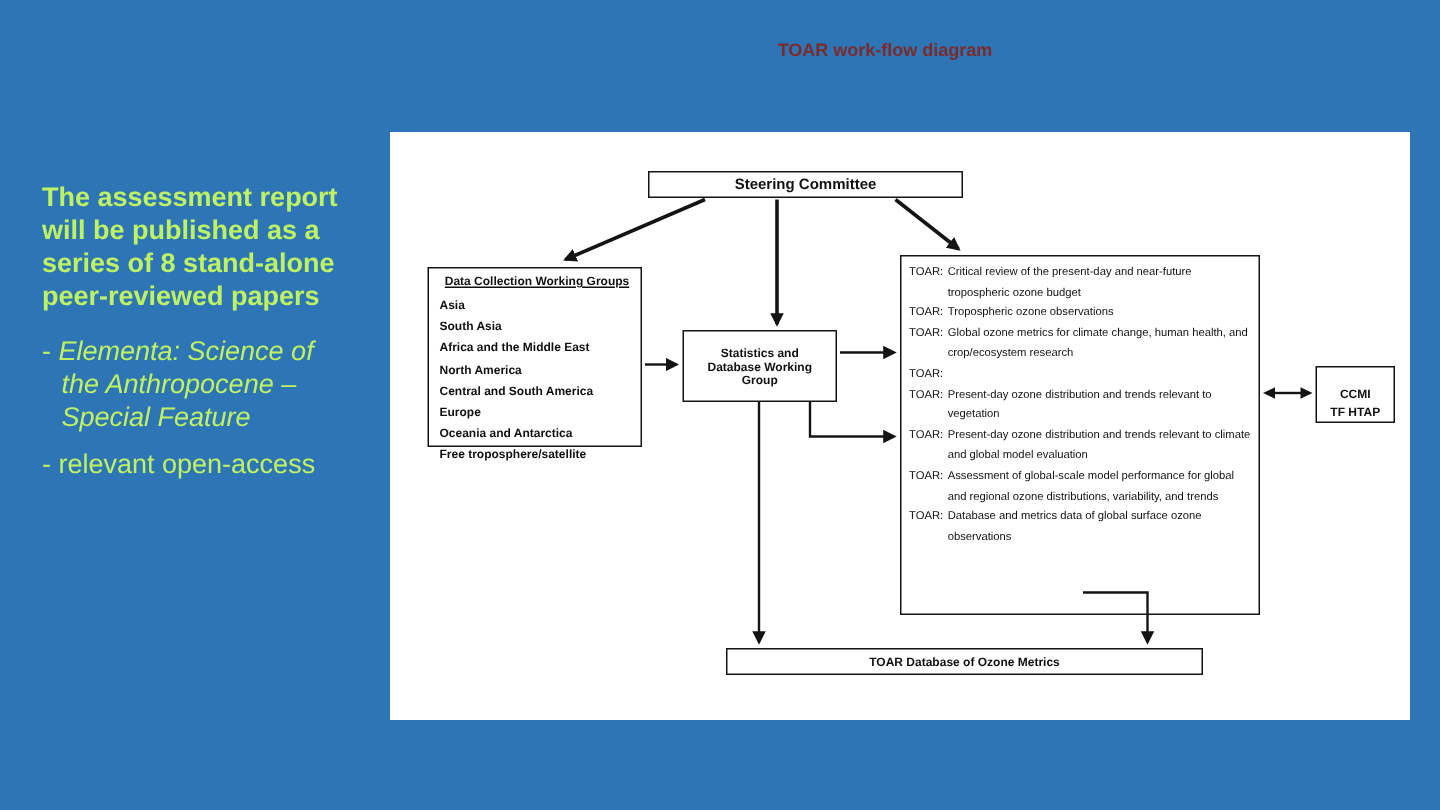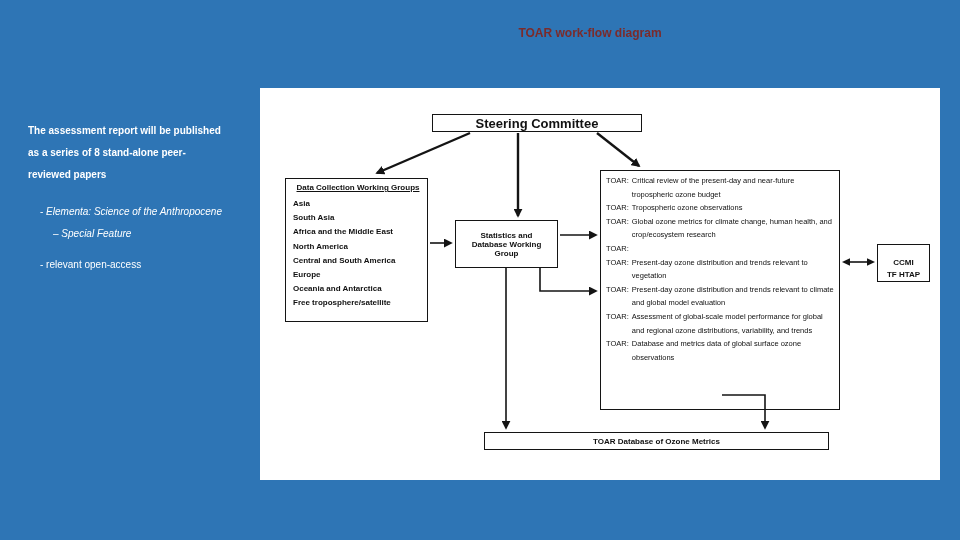--- a/index.html
+++ b/index.html
@@ -12,58 +12,58 @@
   }
   .slide { position:absolute; inset:0; background:#2e75b5; }
 
   .title {
     position:absolute; left:260px; top:26px; width:660px;
     text-align:center; color:#7b2b2b; font-size:12px; font-weight:bold;
   }
 
   .notes {
     position:absolute; left:28px; top:120px; width:200px;
-    color:#ffffff; font-size:10px; line-height:22px;
+    color:#bef264; font-size:18px; line-height:22px;
   }
   .notes .para { font-weight:bold; margin-bottom:15px; }
-  .bullet { padding-left:13px; text-indent:-13px; margin-bottom:9px;margin-left:12px; }
+  .bullet { padding-left:13px; text-indent:-13px; margin-bottom:9px; }
   .bullet .it { font-style:italic; }
 
   .panel {
     position:absolute; left:260px; top:88px; width:680px; height:392px;
     background:#ffffff;
   }
 
   .arrows { position:absolute; left:0; top:0; z-index:5; pointer-events:none; }
 
   .dbox {
     position:absolute; background:#fff; border:1.6px solid #141414;
     color:#111; z-index:1;
   }
   .center { display:flex; align-items:center; justify-content:center; text-align:center; }
 
-  .steering { left:172px; top:26px; width:210px; height:18px; font-size:13px; font-weight:bold;text-align:right; }
+  .steering { left:172px; top:26px; width:210px; height:18px; font-size:10px; font-weight:bold;text-align:right; }
 
-  .datacol { left:25px; top:90px; width:143px; height:144px; padding:3px 4px 0 7px; }
+  .datacol { left:25px; top:90px; width:143px; height:120px; padding:3px 4px 0 7px; }
   .datacol .hdr {
     font-size:8px; font-weight:bold; text-align:center;
     text-decoration:underline; line-height:11px; margin-bottom:4px;
   }
   .region { font-size:8px; font-weight:bold; line-height:14.2px; white-space:nowrap; }
 
   .stats { left:195px; top:132px; width:103px; height:48px; font-size:8px; font-weight:bold; padding:12px 6px; }
 
   .toarbox { left:340px; top:82px; width:240px; height:240px; padding:3px 5px; }
   .trow { display:flex; font-size:7.5px; line-height:13.6px; font-weight:normal; }
   .tpre { flex:0 0 auto; margin-right:3px; }
   .tdesc { flex:1 1 auto; }
 
   .ccmi { left:617px; top:156px; width:53px; height:38px; font-size:8px; font-weight:bold; flex-direction:column; line-height:12px;justify-content:flex-end; }
 
-  .database { left:224px; top:344px; width:345px; height:18px; font-size:8px; font-weight:bold; }
+  .database { left:224px; top:344px; width:318px; height:18px; font-size:8px; font-weight:bold; }
 </style>
 </head>
 <body>
 
 <div class="slide">
 
   <div class="title">TOAR work-flow diagram</div>
 
   <div class="notes">
     <div class="para">The assessment report will be published as a series of 8 stand-alone peer-reviewed papers</div>

